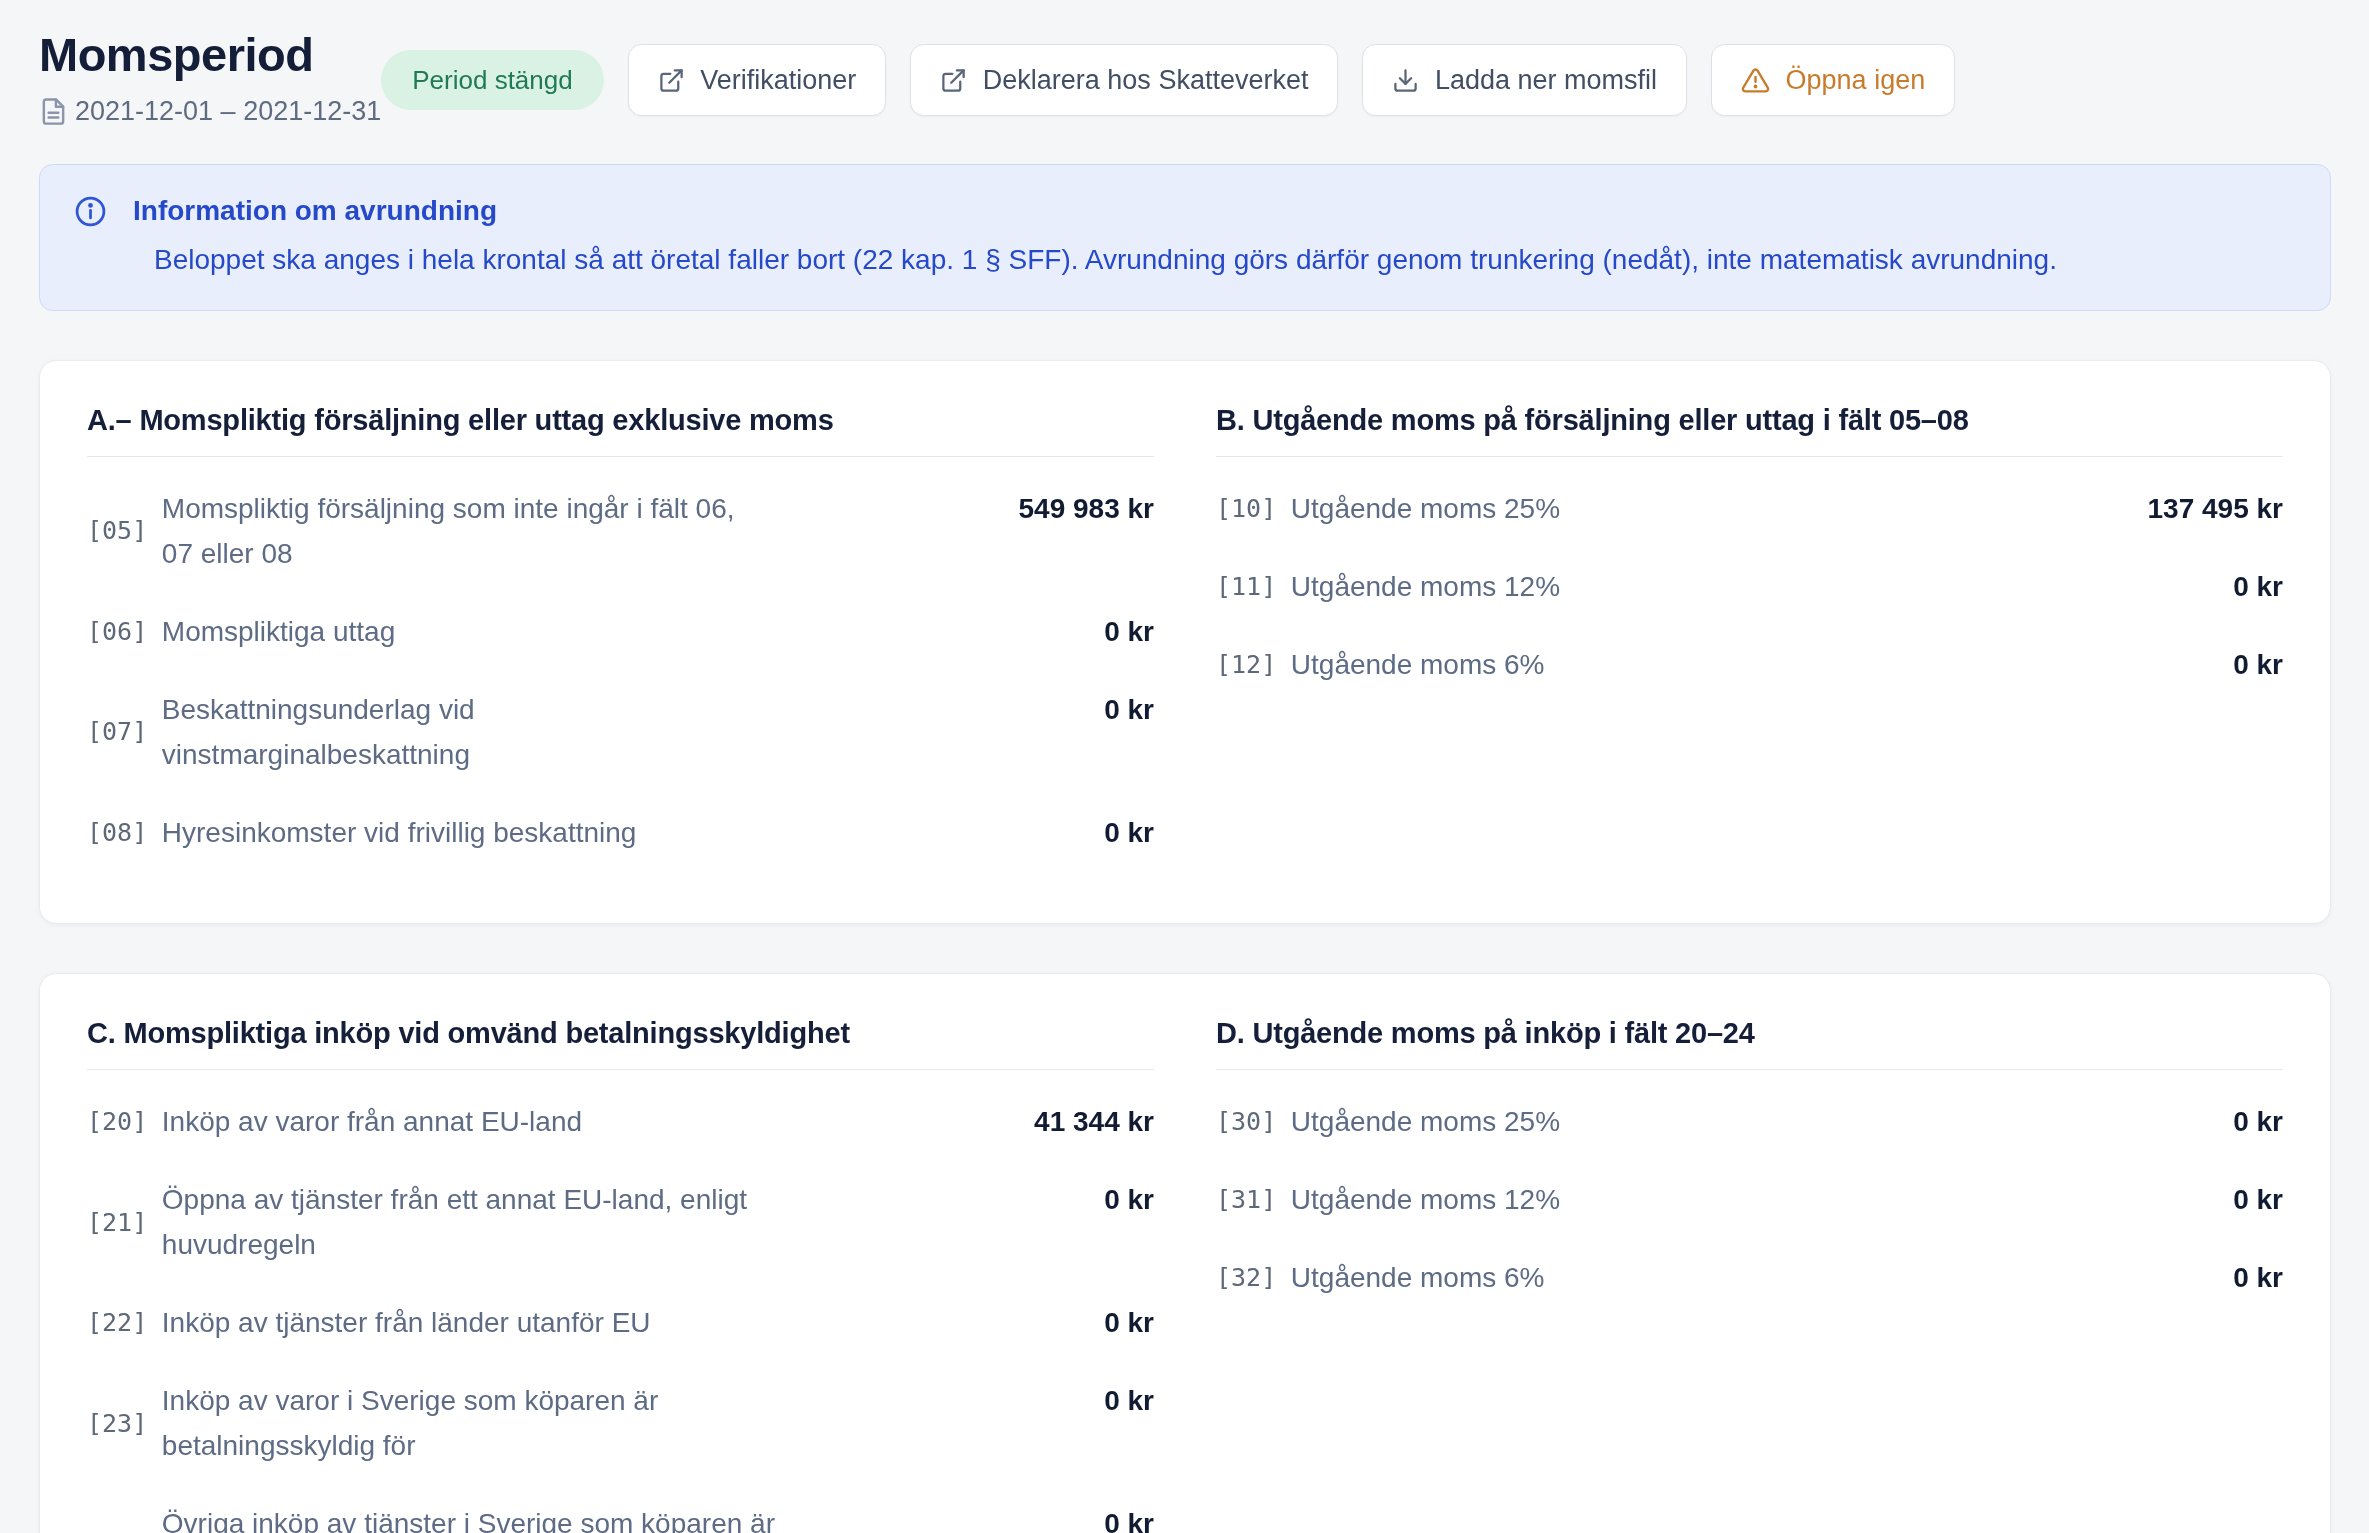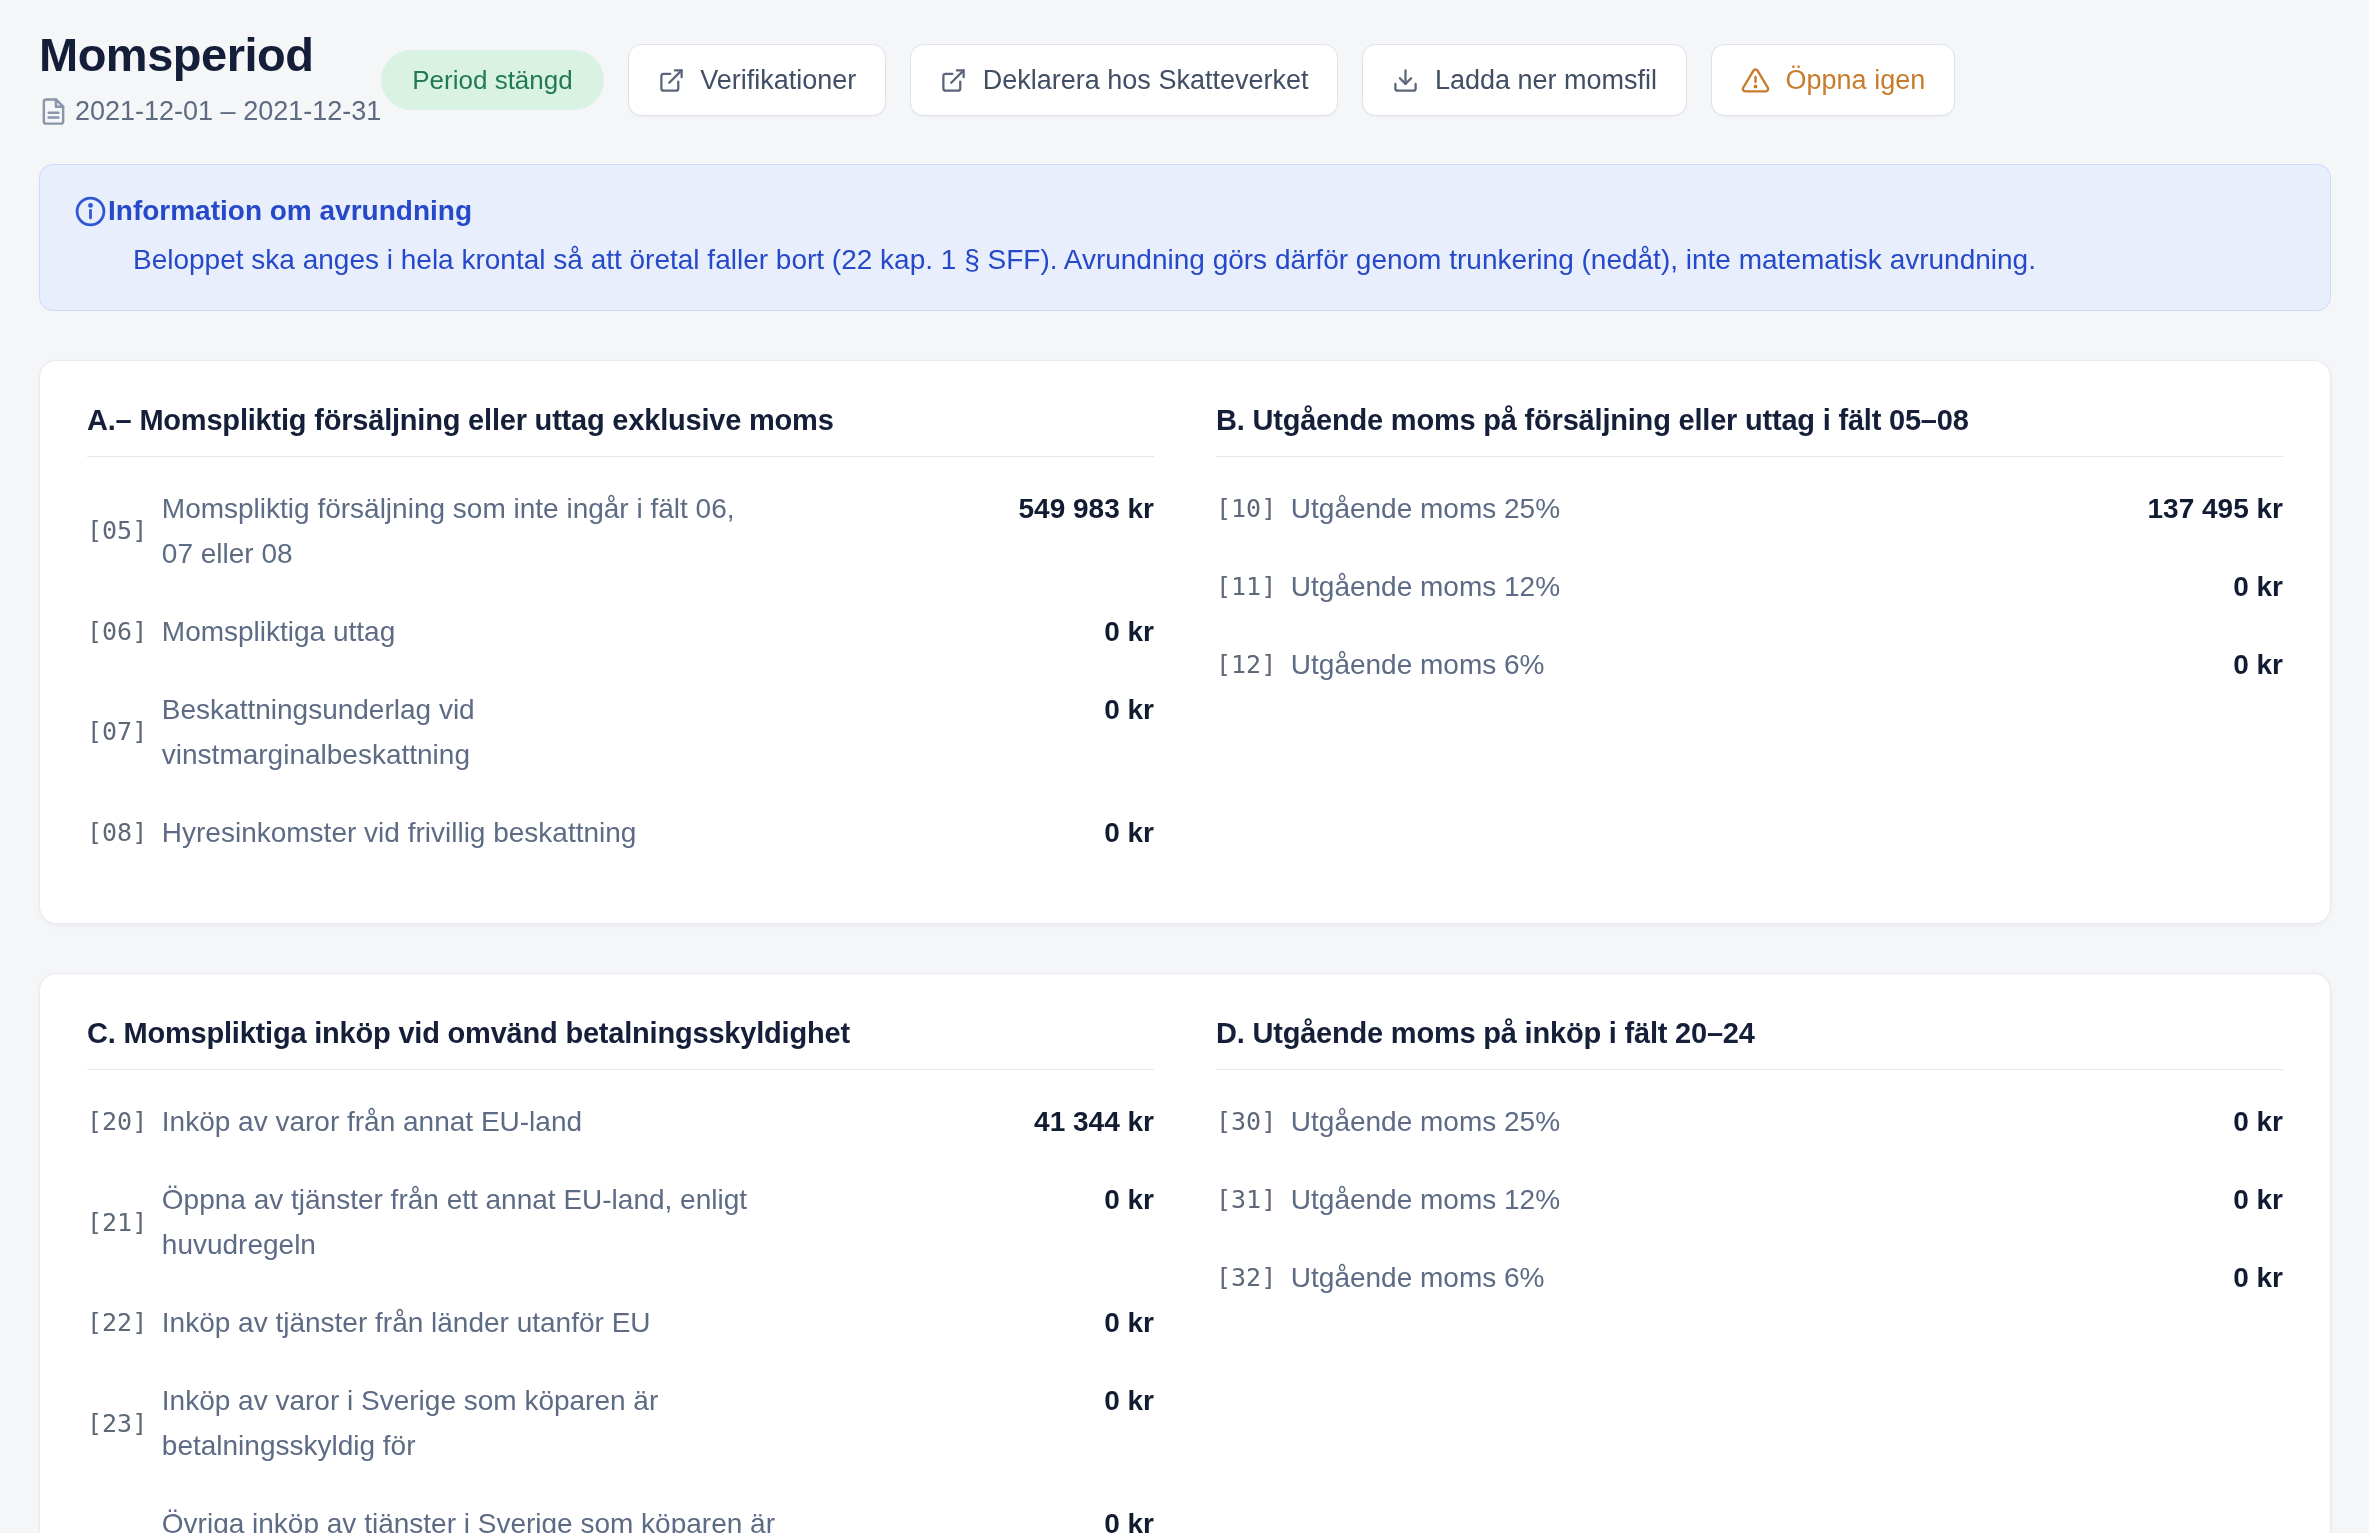--- a/index.html
+++ b/index.html
@@ -34,24 +34,24 @@
   }
   .btn svg { flex: 0 0 auto; }
   .btn.warning { color: #c97b2c; }
 
   
   .info-banner {
     margin-top: 37px;
     background: #e9eefc; border: 1.9px solid #cdd9f8; border-radius: 13.6px;
     padding: 29px 39px 31px 33px;
   }
-  .info-banner-head { display: flex; align-items: center; }
+  .info-banner-head { display: flex; align-items: center; gap: 25px; }
   .info-banner-title { font-size: 28px; font-weight: 700; color: #2549c8; }
   .info-banner-body {
-    margin-top: 13.6px; margin-left: 60px;
+    margin-top: 13.6px; margin-left: 81px;
     font-size: 28px; color: #2549c8; line-height: 1.3;
   }
 
   
   .card {
     margin-top: 49px;
     background: #ffffff; border: 1.9px solid #e8eaef; border-radius: 17.5px;
     padding: 43px 47px 35px 47px;
     box-shadow: 0 1.9px 4.9px rgba(20,30,60,0.04);
     display: grid; grid-template-columns: 1fr 1fr; column-gap: 62px;

